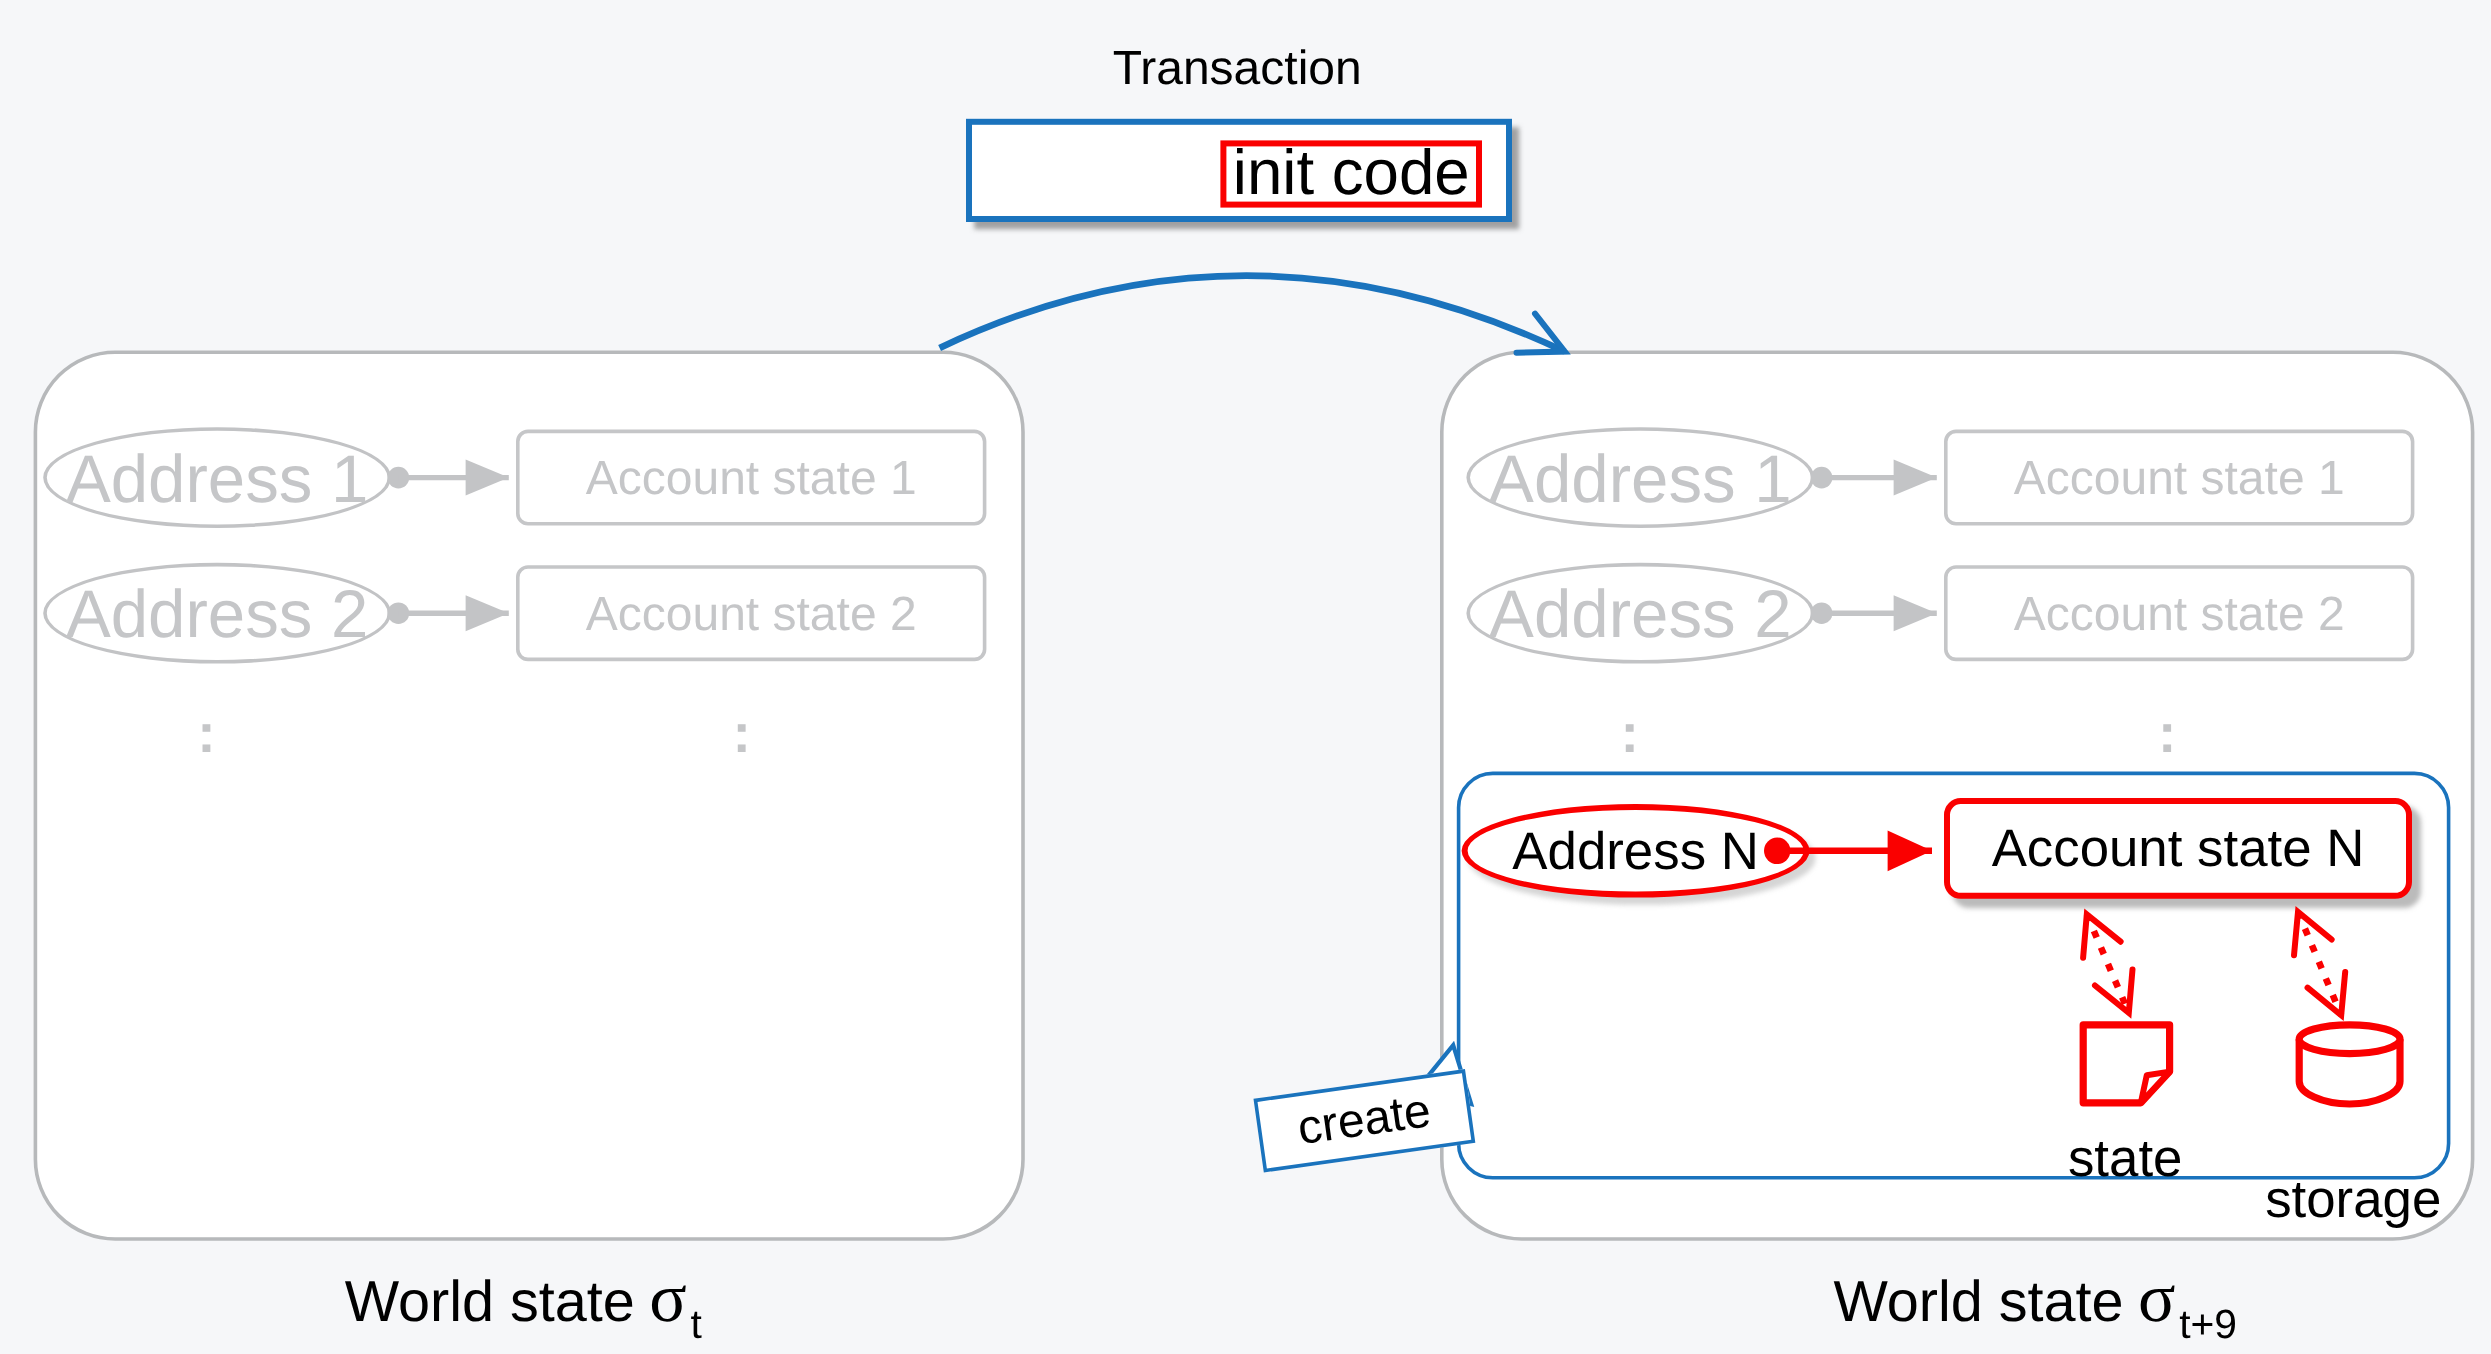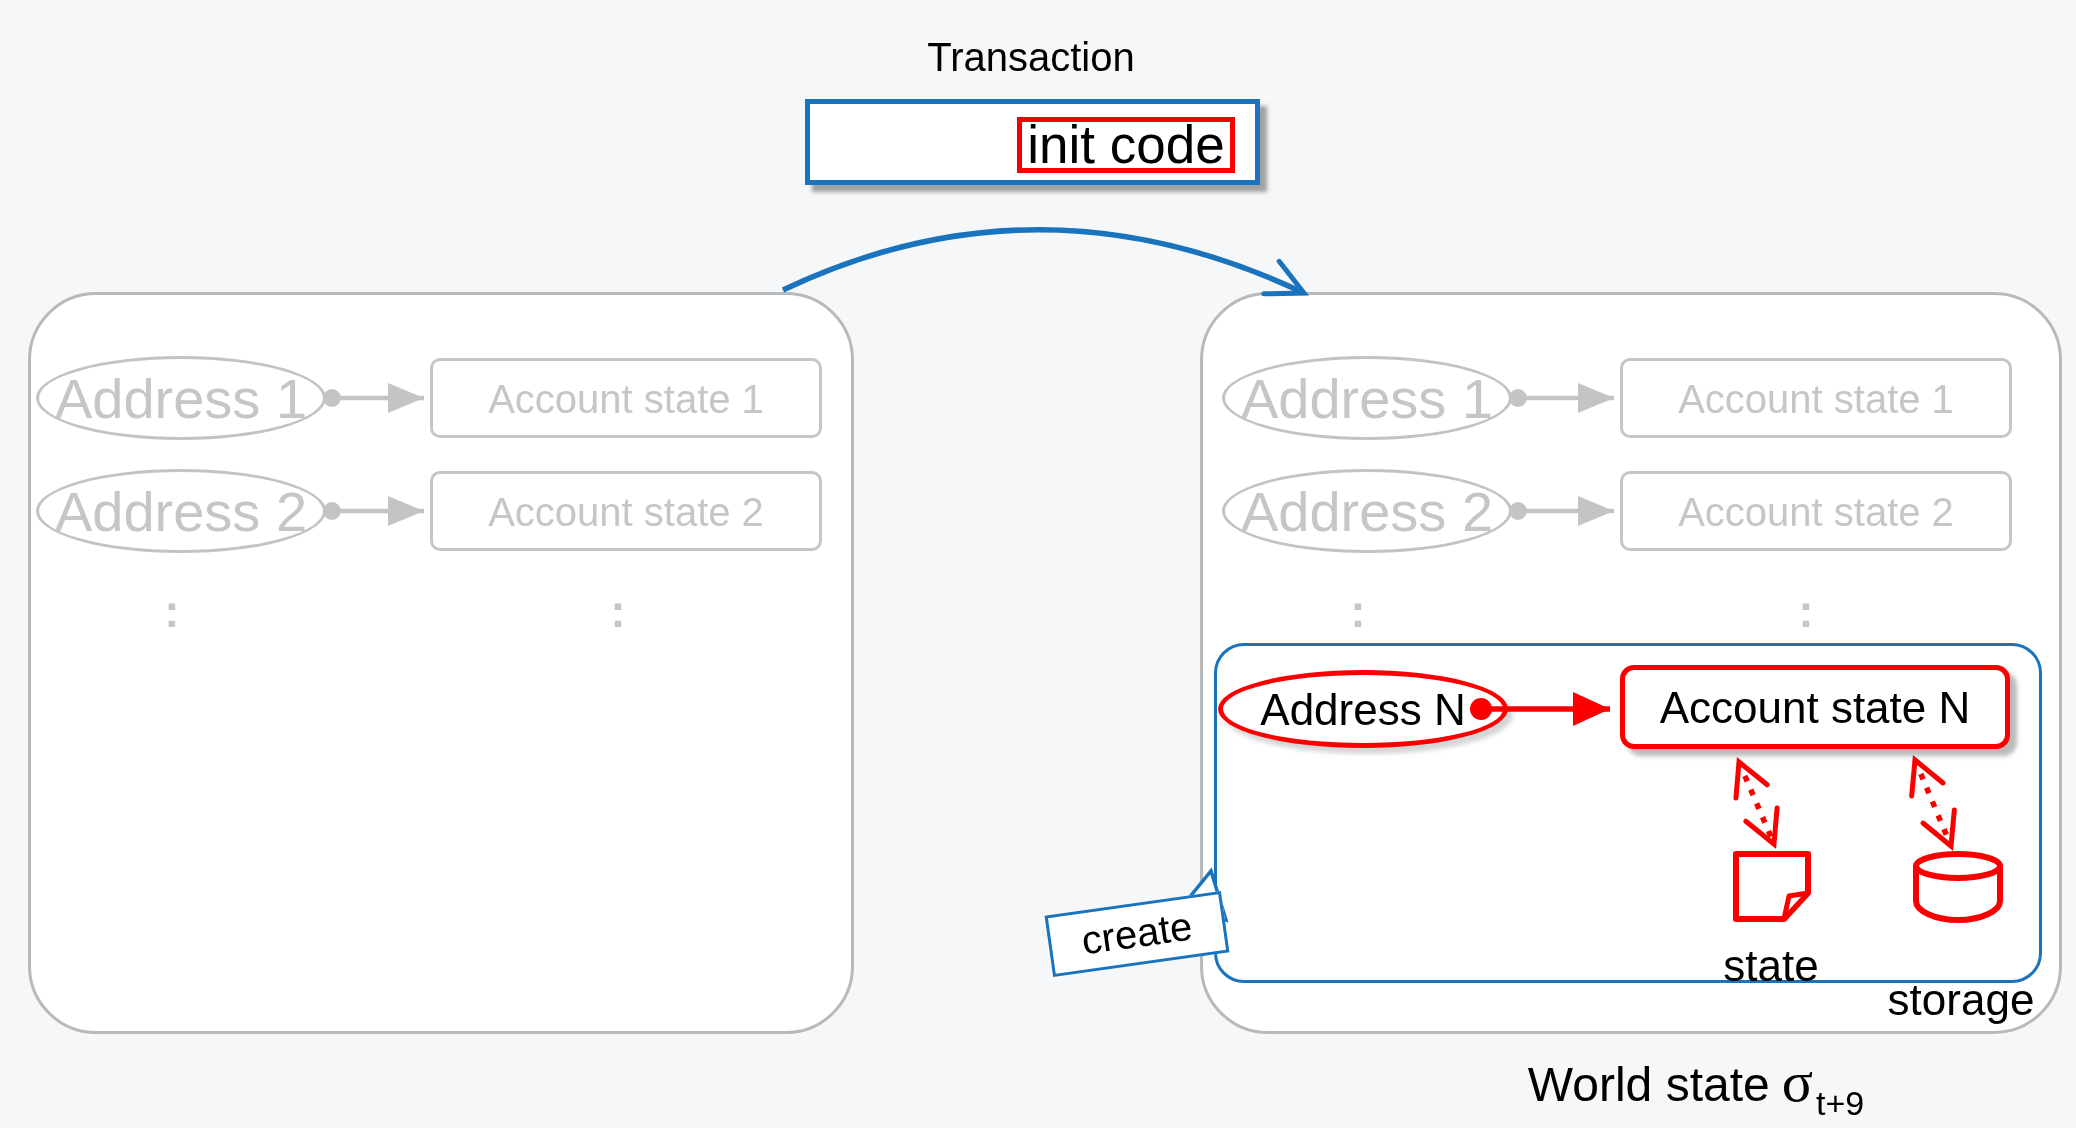--- a/index.html
+++ b/index.html
@@ -69,20 +69,23 @@
     <div class="abs ellipse ellipse-gray" style="left:36px;top:469px;width:290px;height:84px;line-height:80px;">
       <span>Address 2</span>
     </div>
     <div class="abs accbox accbox-gray" style="left:430px;top:471px;width:392px;height:80px;line-height:76px;">
       <span>Account state 2</span>
     </div>
 
     <div class="abs colon" style="left:152px;top:586px;">:</div>
     <div class="abs colon" style="left:598px;top:586px;">:</div>
 
+    <div class="abs caption" style="left:176px;">
+      <span>World state</span><span class="sigma">σ</span><span class="subscr">t</span>
+    </div>
   </div>
 
   <div class="layer">
     <div class="abs ws-box ws-right"></div>
 
     <div class="abs ellipse ellipse-gray" style="left:1222px;top:356px;width:290px;height:84px;line-height:80px;">
       <span>Address 1</span>
     </div>
     <div class="abs accbox accbox-gray" style="left:1620px;top:358px;width:392px;height:80px;line-height:76px;">
       <span>Account state 1</span>

